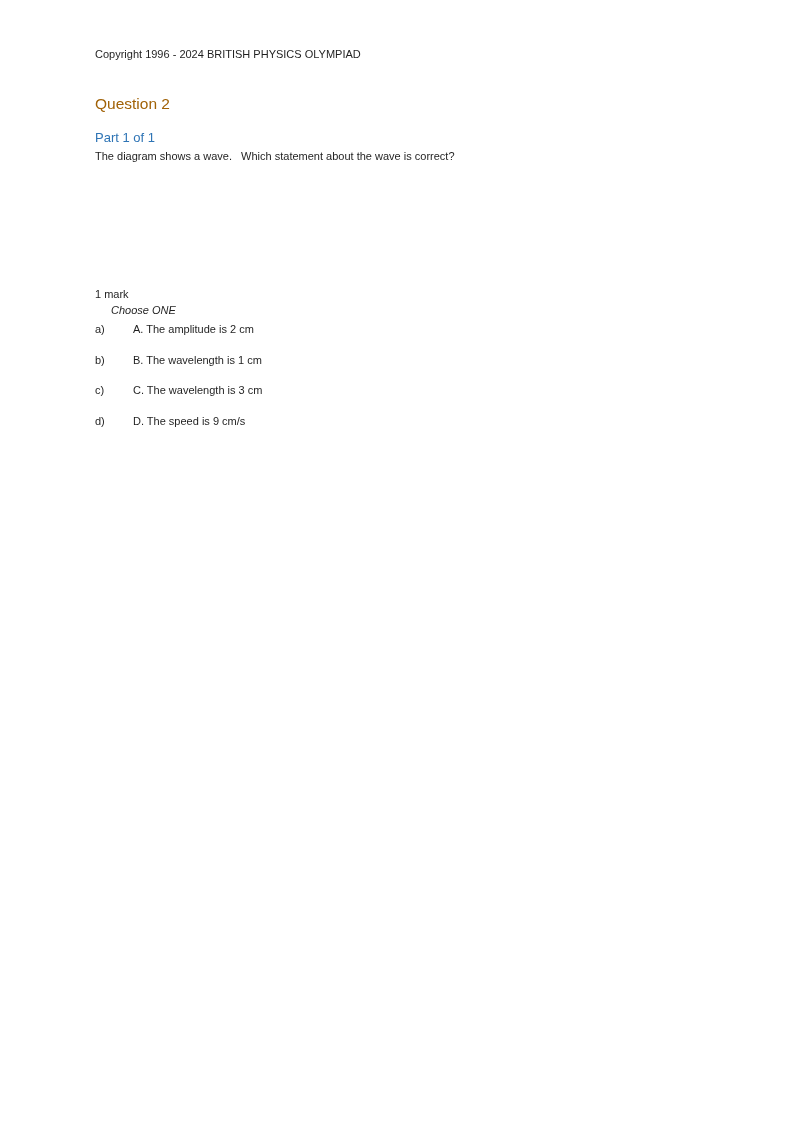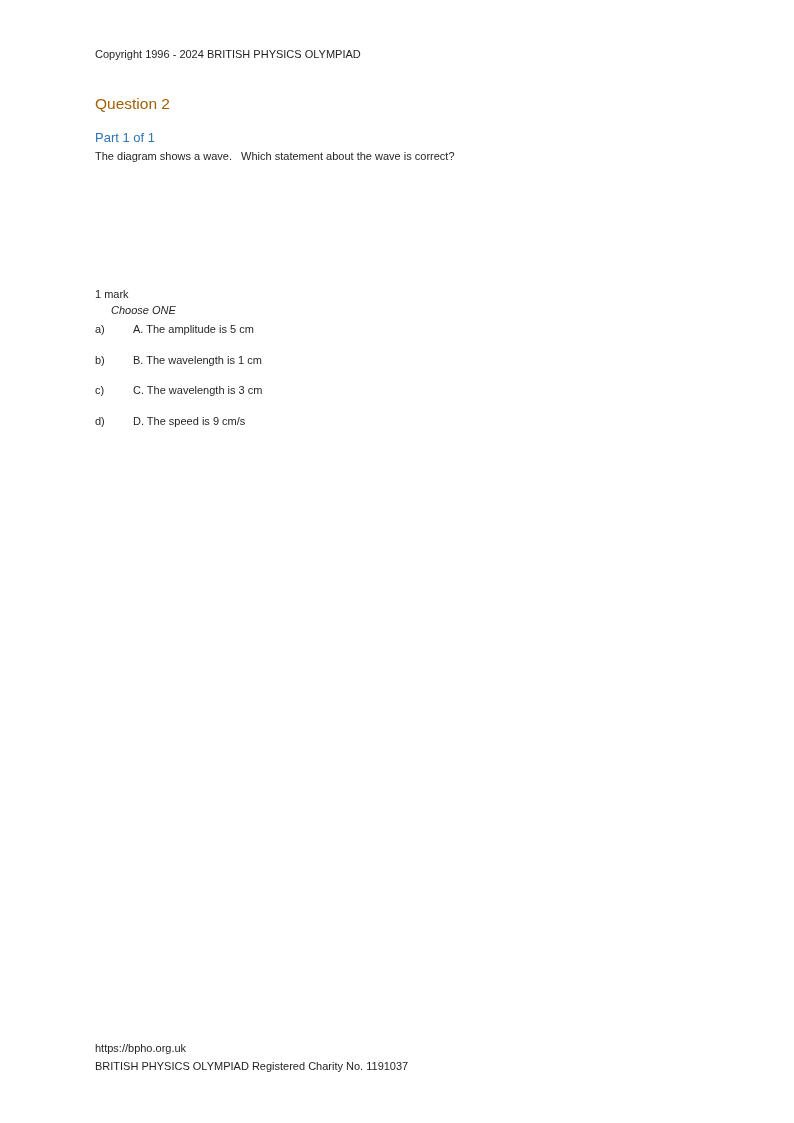--- a/index.html
+++ b/index.html
@@ -82,34 +82,30 @@
   <div class="prompt">The diagram shows a wave.   Which statement about the wave is correct?</div>
 
 
   <div class="marks">1 mark</div>
 
   <div class="choose">Choose ONE</div>
 
   <div class="options">
     <div class="option">
       <span class="opt-label">a)</span>
-      <span class="opt-text">A. The amplitude is 5 cm</span>
+      <span class="opt-text">A. The amplitude is 2 cm</span>
     </div>
     <div class="option">
       <span class="opt-label">b)</span>
       <span class="opt-text">B. The wavelength is 1 cm</span>
     </div>
     <div class="option">
       <span class="opt-label">c)</span>
       <span class="opt-text">C. The wavelength is 3 cm</span>
     </div>
     <div class="option">
       <span class="opt-label">d)</span>
       <span class="opt-text">D. The speed is 9 cm/s</span>
     </div>
   </div>
 
-  <div class="footer">
-    <div class="url">https://bpho.org.uk</div>
-    <div>BRITISH PHYSICS OLYMPIAD Registered Charity No. 1191037</div>
-  </div>
 
 </div>
 
 </body></html>

